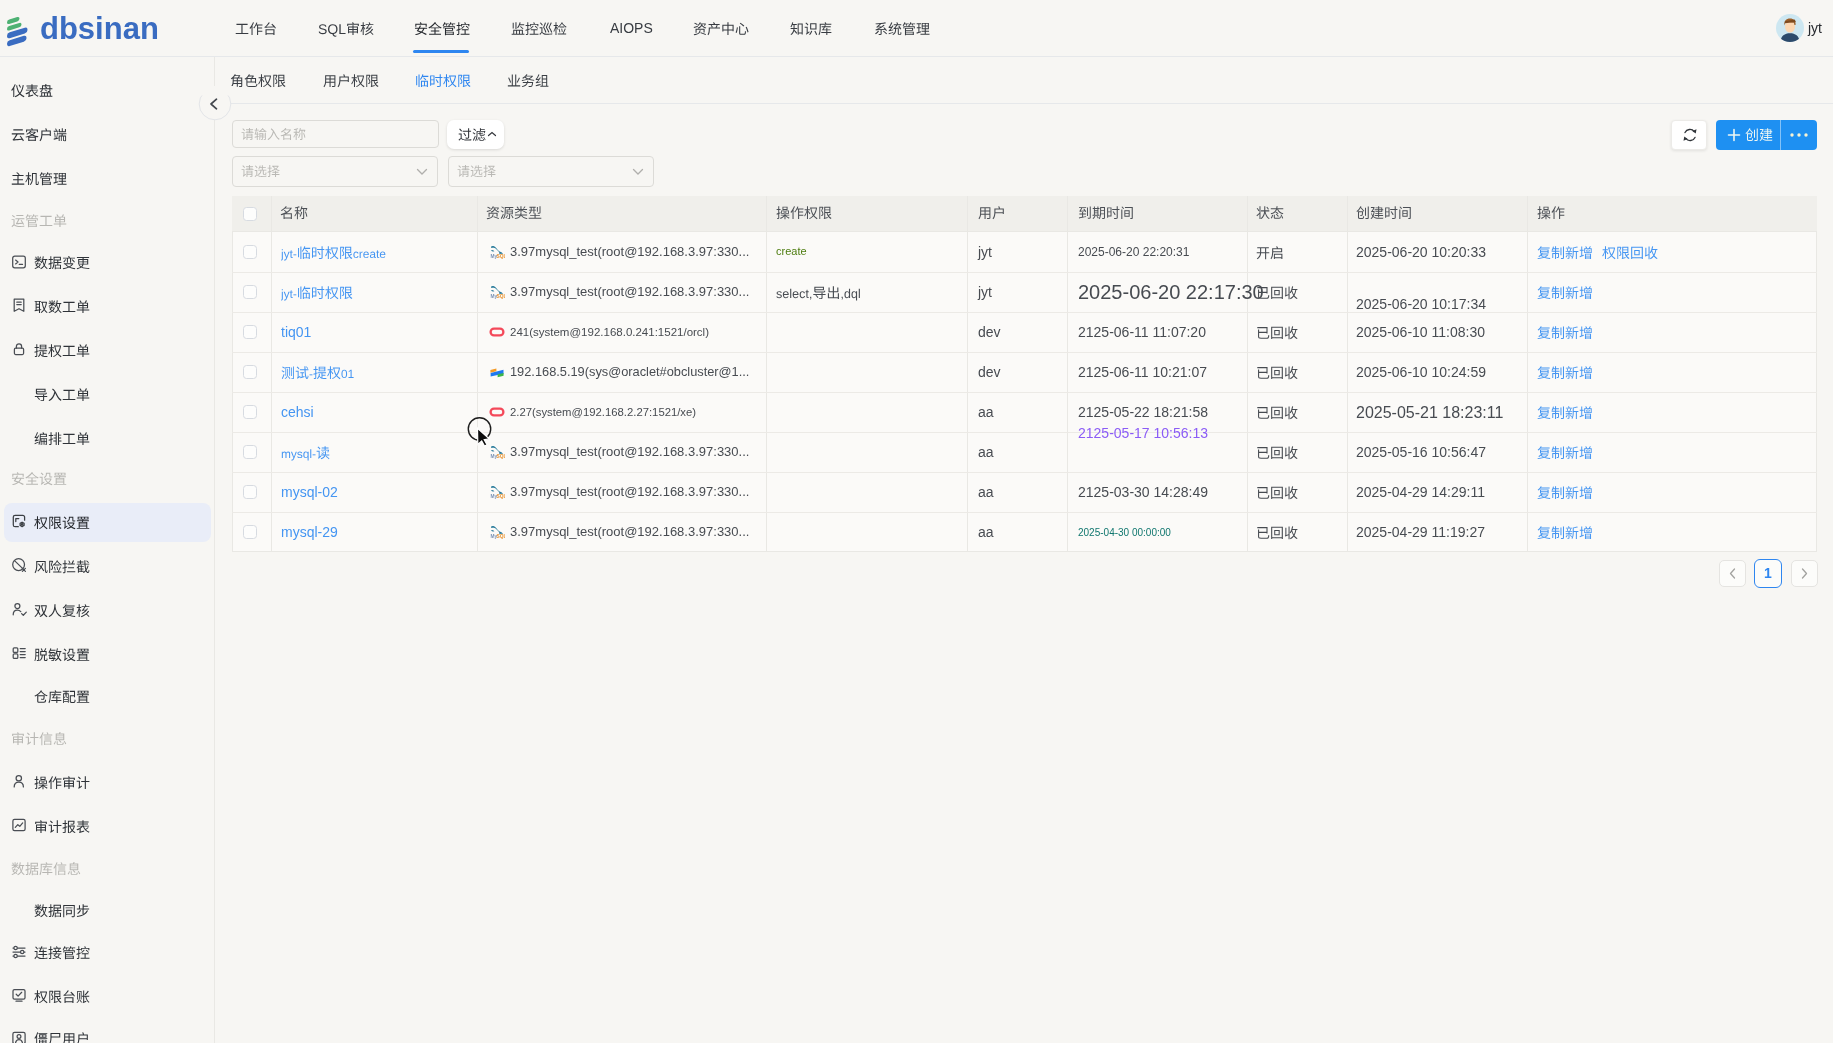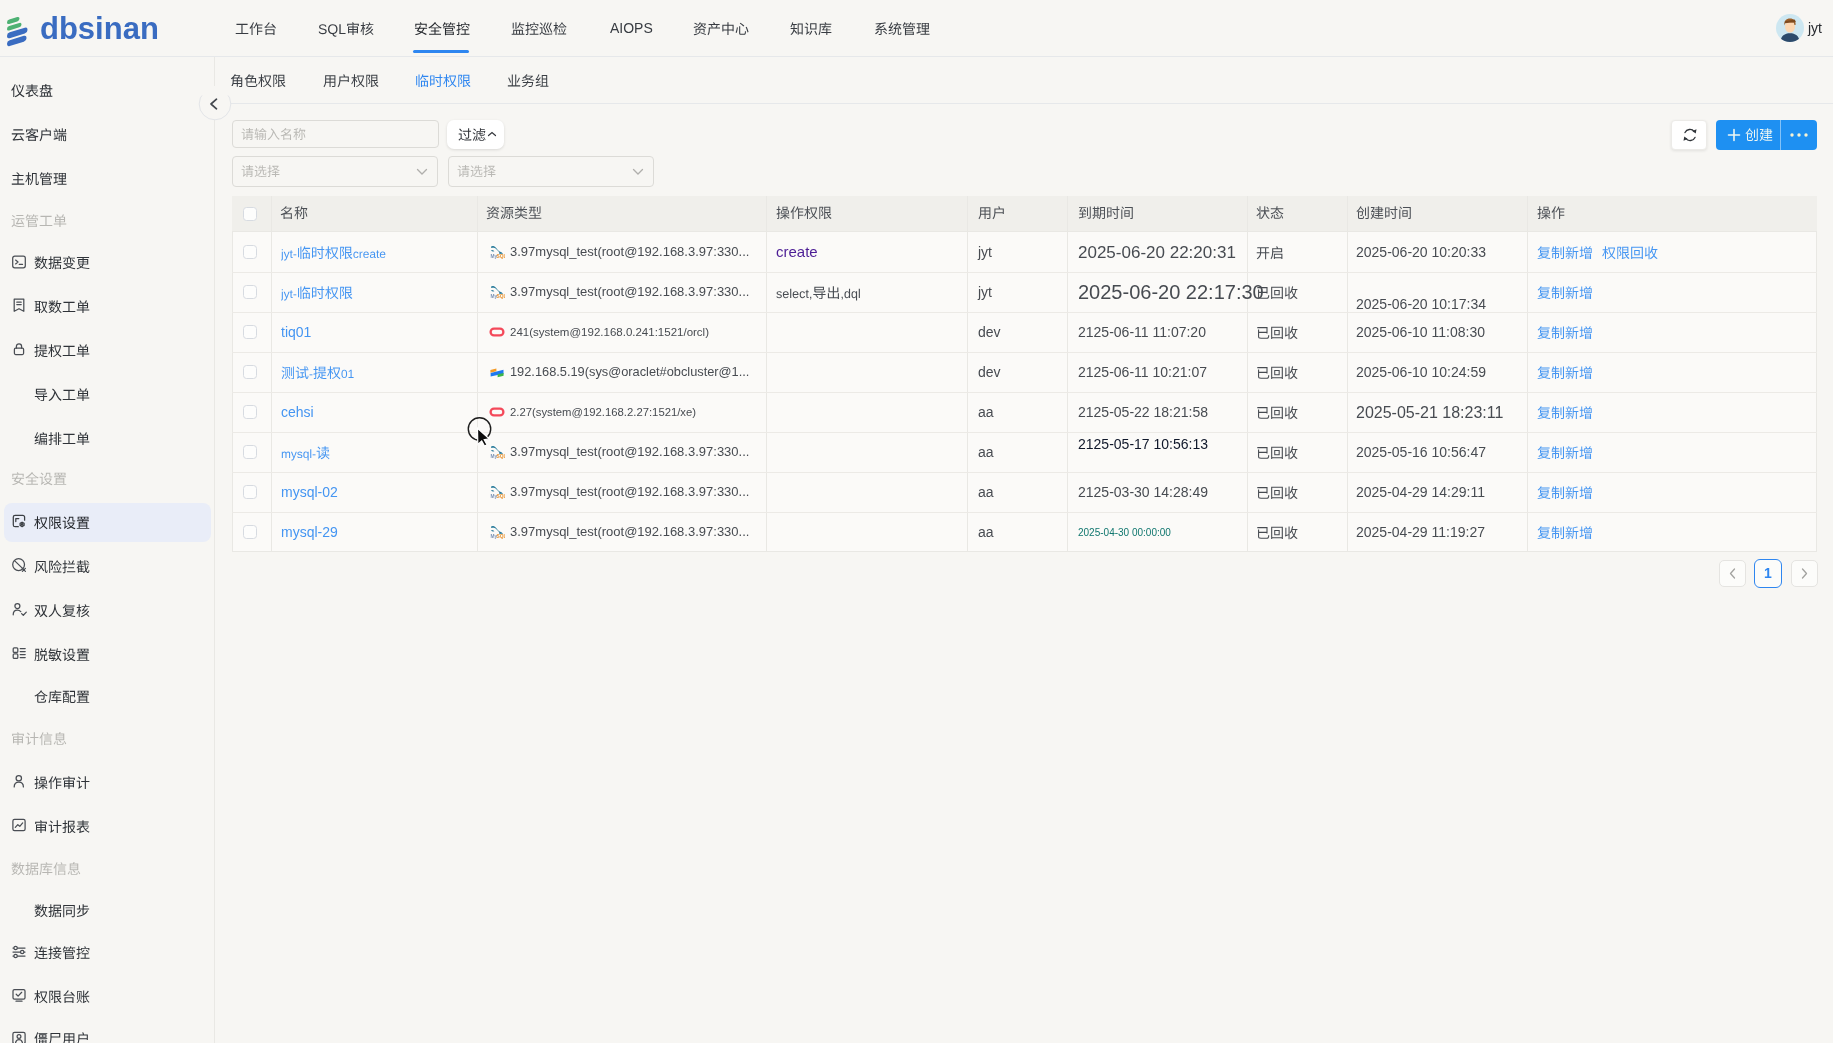--- a/index.html
+++ b/index.html
@@ -616,23 +616,23 @@
     </svg>
   </div>
 <svg style="position:absolute;left:489px;top:244px" width="16" height="16" viewBox="0 0 16 16">
 <path d="M2.1 3.1 C2.5 2.2 3.5 1.8 4.5 2.1 C5.6 2.4 6.4 3 7.2 4 L8.8 6 C9.6 7 10.6 7.6 11.8 7.9 C12.6 8.1 13.2 8.6 13.6 9.4 L14 10.3 L12.9 9.9 C12.3 9.7 11.8 9.8 11.3 10 L10.2 10.5 L10.4 9.4 C10.5 8.7 10.2 8.1 9.6 7.5 L7.6 5.5 C6.2 4.1 4.6 3.4 2.8 3.6 Z" fill="#2a7b9b"></path>
 <circle cx="2.9" cy="3.2" r="0.8" fill="#2a7b9b"></circle>
 <path d="M2.2 6.2 C3 5.8 3.8 5.9 4.5 6.5 L5.4 7.3 L4.2 7.5 C3.4 7.6 2.8 7.2 2.2 6.5 Z" fill="#2a7b9b"></path>
 <text x="1.6" y="14.4" font-family="Liberation Sans" font-size="4.8" font-weight="700" fill="#7b93b6">My</text>
 <text x="7.5" y="14.4" font-family="Liberation Sans" font-size="4.8" font-weight="700" fill="#e8912c">SQL</text>
   </svg>
 <div style="position:absolute;left:510px;top:244px;font-size:13px;line-height:16px;color:#474b51;white-space:nowrap">3.97mysql_test(root@192.168.3.97:330...</div>
-<div style="position:absolute;left:776px;top:244px;font-size:15px;line-height:15px;color:#4c1d95;white-space:nowrap">create</div>
+<div style="position:absolute;left:776px;top:244px;font-size:11px;line-height:15px;color:#4d7c0f;white-space:nowrap">create</div>
 <div style="position:absolute;left:978px;top:244px;font-size:14px;line-height:17px;color:#474b51;white-space:nowrap">jyt</div>
-<div style="position:absolute;left:1078px;top:244px;font-size:17px;line-height:17px;color:#474b51;white-space:nowrap">2025-06-20 22:20:31</div>
+<div style="position:absolute;left:1078px;top:244px;font-size:12px;line-height:17px;color:#474b51;white-space:nowrap">2025-06-20 22:20:31</div>
 <div style="position:absolute;left:1256px;top:246px">
     <svg width="28" height="17" viewBox="0 0 28 17" style="display:block">
       <g fill="#474b51" transform="translate(0 12) scale(0.014)">
         <use href="#c5F00" x="0"></use>
         <use href="#c542F" x="1000"></use>
       </g>
     </svg>
   </div>
 <div style="position:absolute;left:1356px;top:244px;font-size:14px;line-height:17px;color:#474b51;white-space:nowrap">2025-06-20 10:20:33</div>
 <div style="position:absolute;left:1537px;top:246px">
@@ -833,21 +833,21 @@
   </div>
 <svg style="position:absolute;left:489px;top:444px" width="16" height="16" viewBox="0 0 16 16">
 <path d="M2.1 3.1 C2.5 2.2 3.5 1.8 4.5 2.1 C5.6 2.4 6.4 3 7.2 4 L8.8 6 C9.6 7 10.6 7.6 11.8 7.9 C12.6 8.1 13.2 8.6 13.6 9.4 L14 10.3 L12.9 9.9 C12.3 9.7 11.8 9.8 11.3 10 L10.2 10.5 L10.4 9.4 C10.5 8.7 10.2 8.1 9.6 7.5 L7.6 5.5 C6.2 4.1 4.6 3.4 2.8 3.6 Z" fill="#2a7b9b"></path>
 <circle cx="2.9" cy="3.2" r="0.8" fill="#2a7b9b"></circle>
 <path d="M2.2 6.2 C3 5.8 3.8 5.9 4.5 6.5 L5.4 7.3 L4.2 7.5 C3.4 7.6 2.8 7.2 2.2 6.5 Z" fill="#2a7b9b"></path>
 <text x="1.6" y="14.4" font-family="Liberation Sans" font-size="4.8" font-weight="700" fill="#7b93b6">My</text>
 <text x="7.5" y="14.4" font-family="Liberation Sans" font-size="4.8" font-weight="700" fill="#e8912c">SQL</text>
   </svg>
 <div style="position:absolute;left:510px;top:444px;font-size:13px;line-height:16px;color:#474b51;white-space:nowrap">3.97mysql_test(root@192.168.3.97:330...</div>
 <div style="position:absolute;left:978px;top:444px;font-size:14px;line-height:17px;color:#474b51;white-space:nowrap">aa</div>
-<div style="position:absolute;left:1078px;top:436px;font-size:14px;line-height:17px;color:#0f172a;white-space:nowrap">2125-05-17 10:56:13</div>
+<div style="position:absolute;left:1078px;top:425px;font-size:14px;line-height:17px;color:#8b5cf6;white-space:nowrap">2125-05-17 10:56:13</div>
 <div style="position:absolute;left:1256px;top:446px">
     <svg width="42" height="17" viewBox="0 0 42 17" style="display:block">
       <g fill="#474b51" transform="translate(0 12) scale(0.014)">
         <use href="#c5DF2" x="0"></use>
         <use href="#c56DE" x="1000"></use>
         <use href="#c6536" x="2000"></use>
       </g>
     </svg>
   </div>
 <div style="position:absolute;left:1356px;top:444px;font-size:14px;line-height:17px;color:#474b51;white-space:nowrap">2025-05-16 10:56:47</div>

